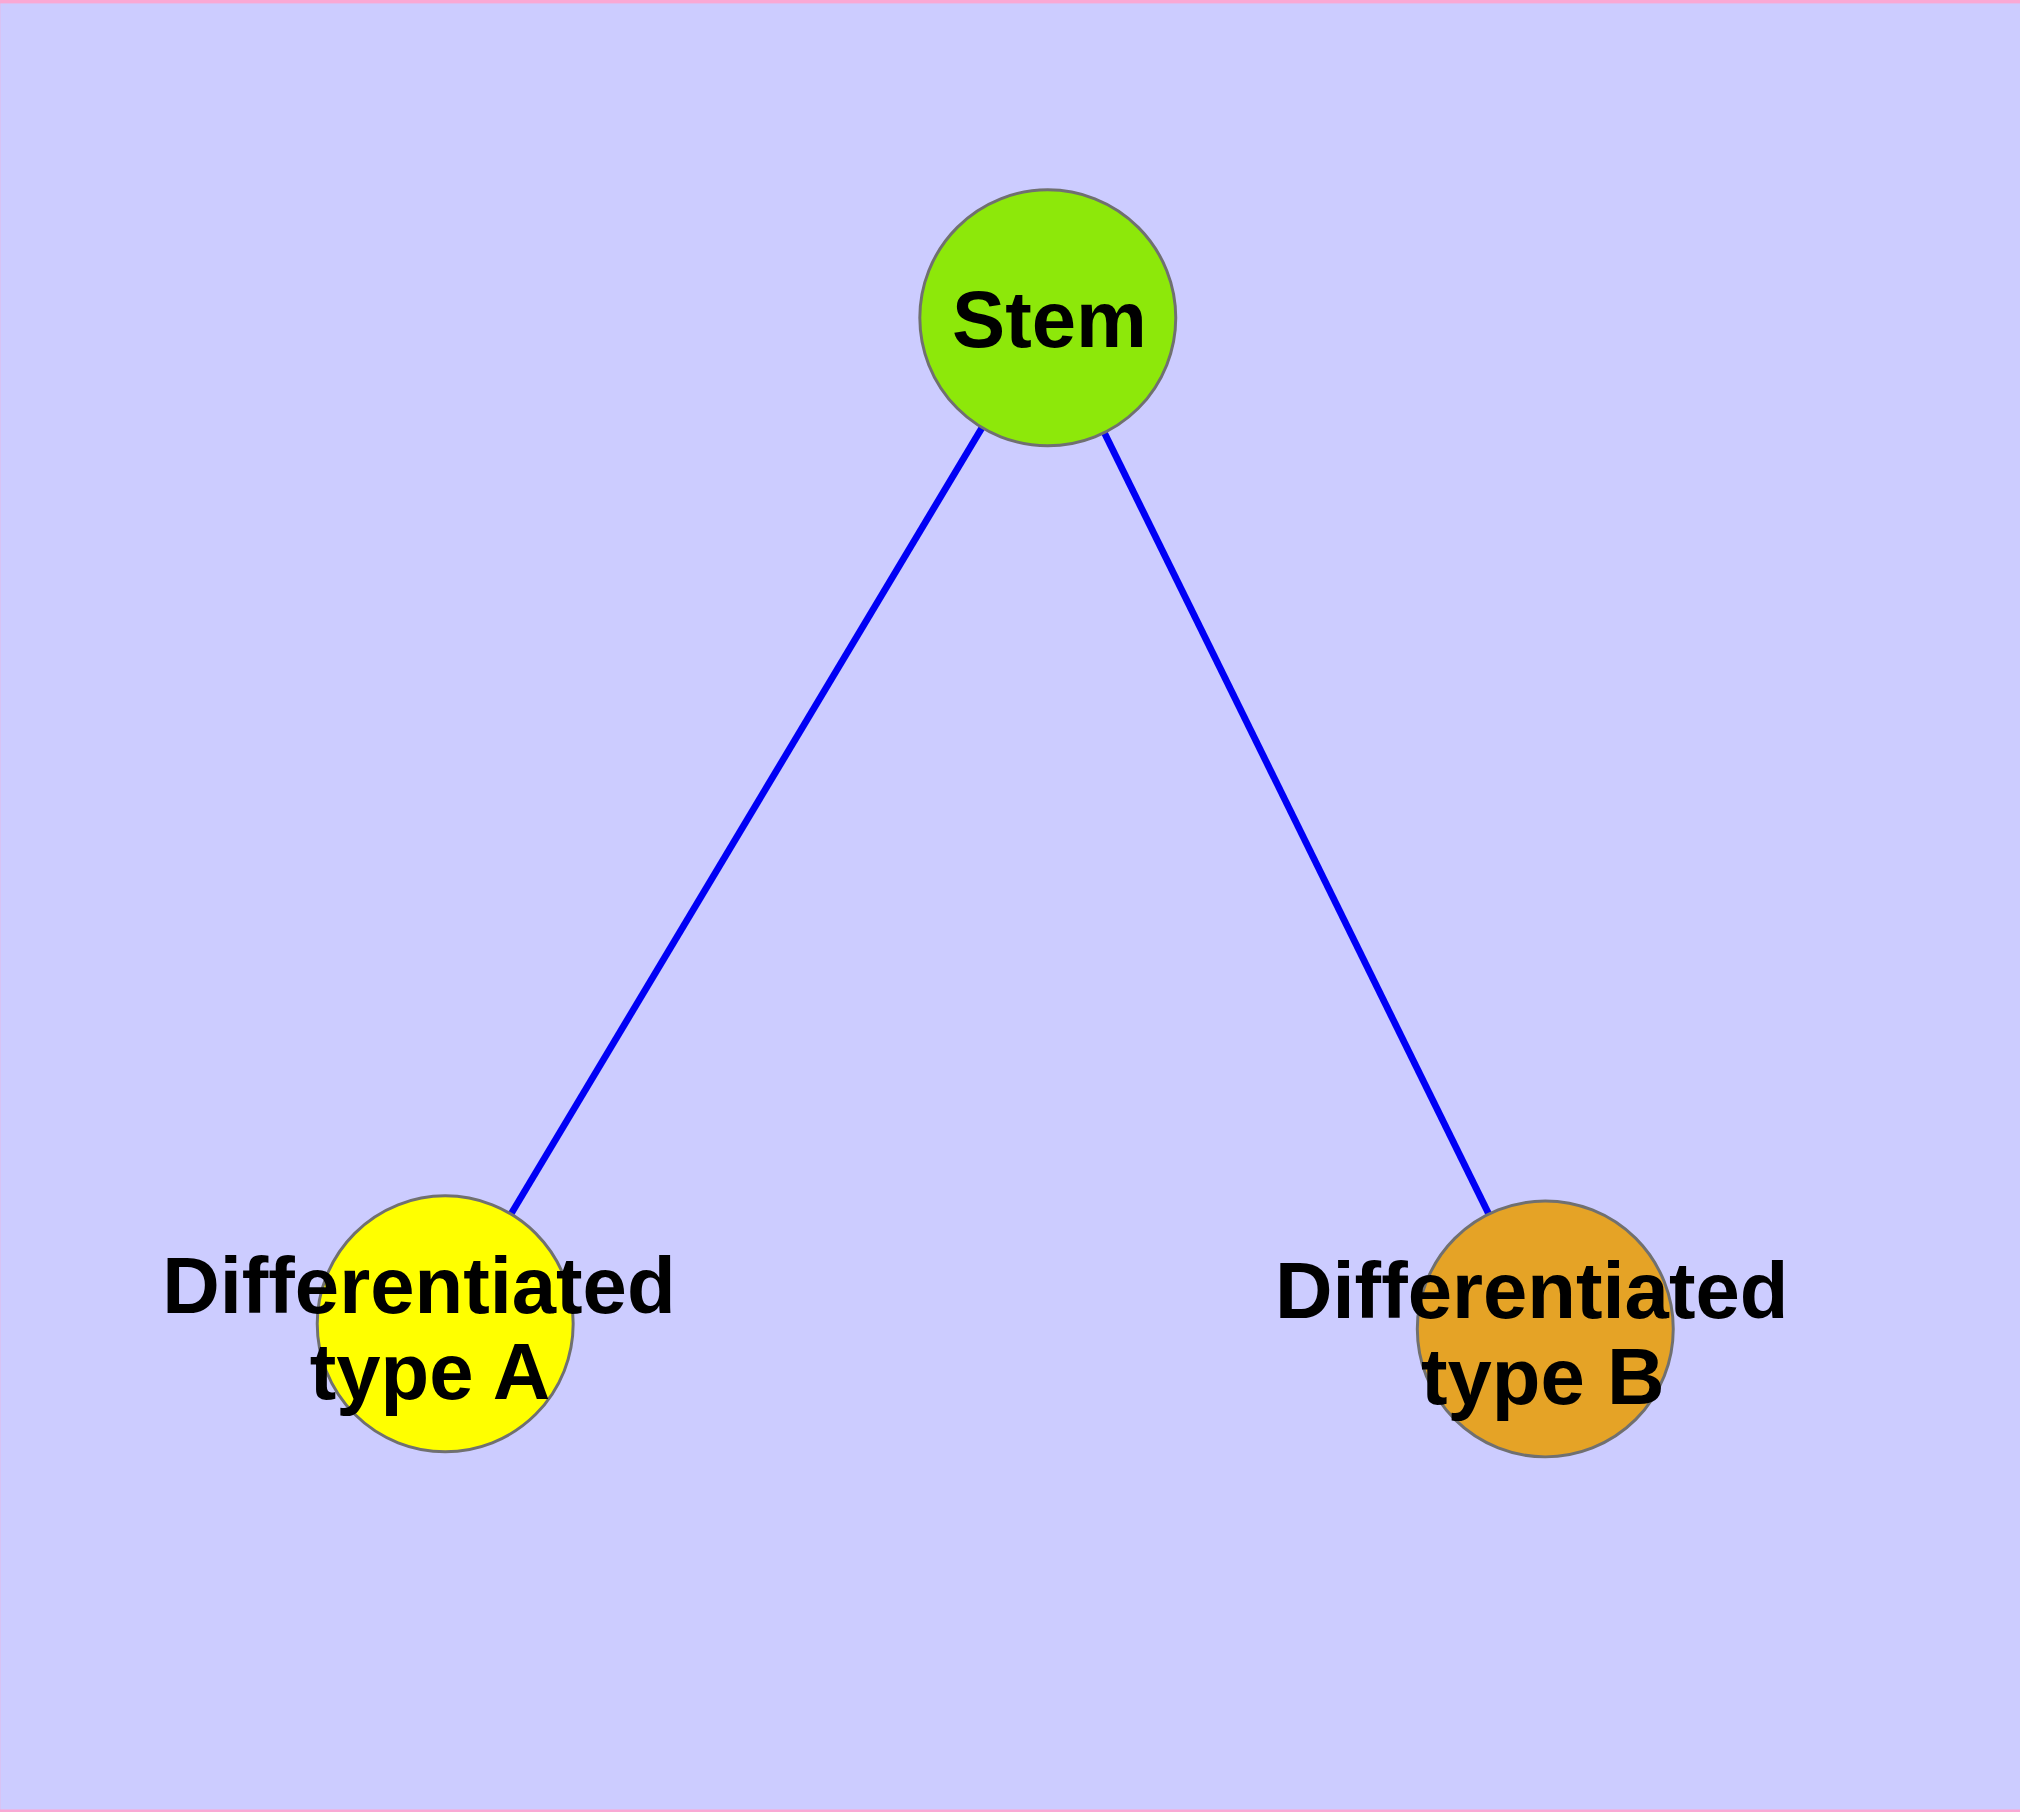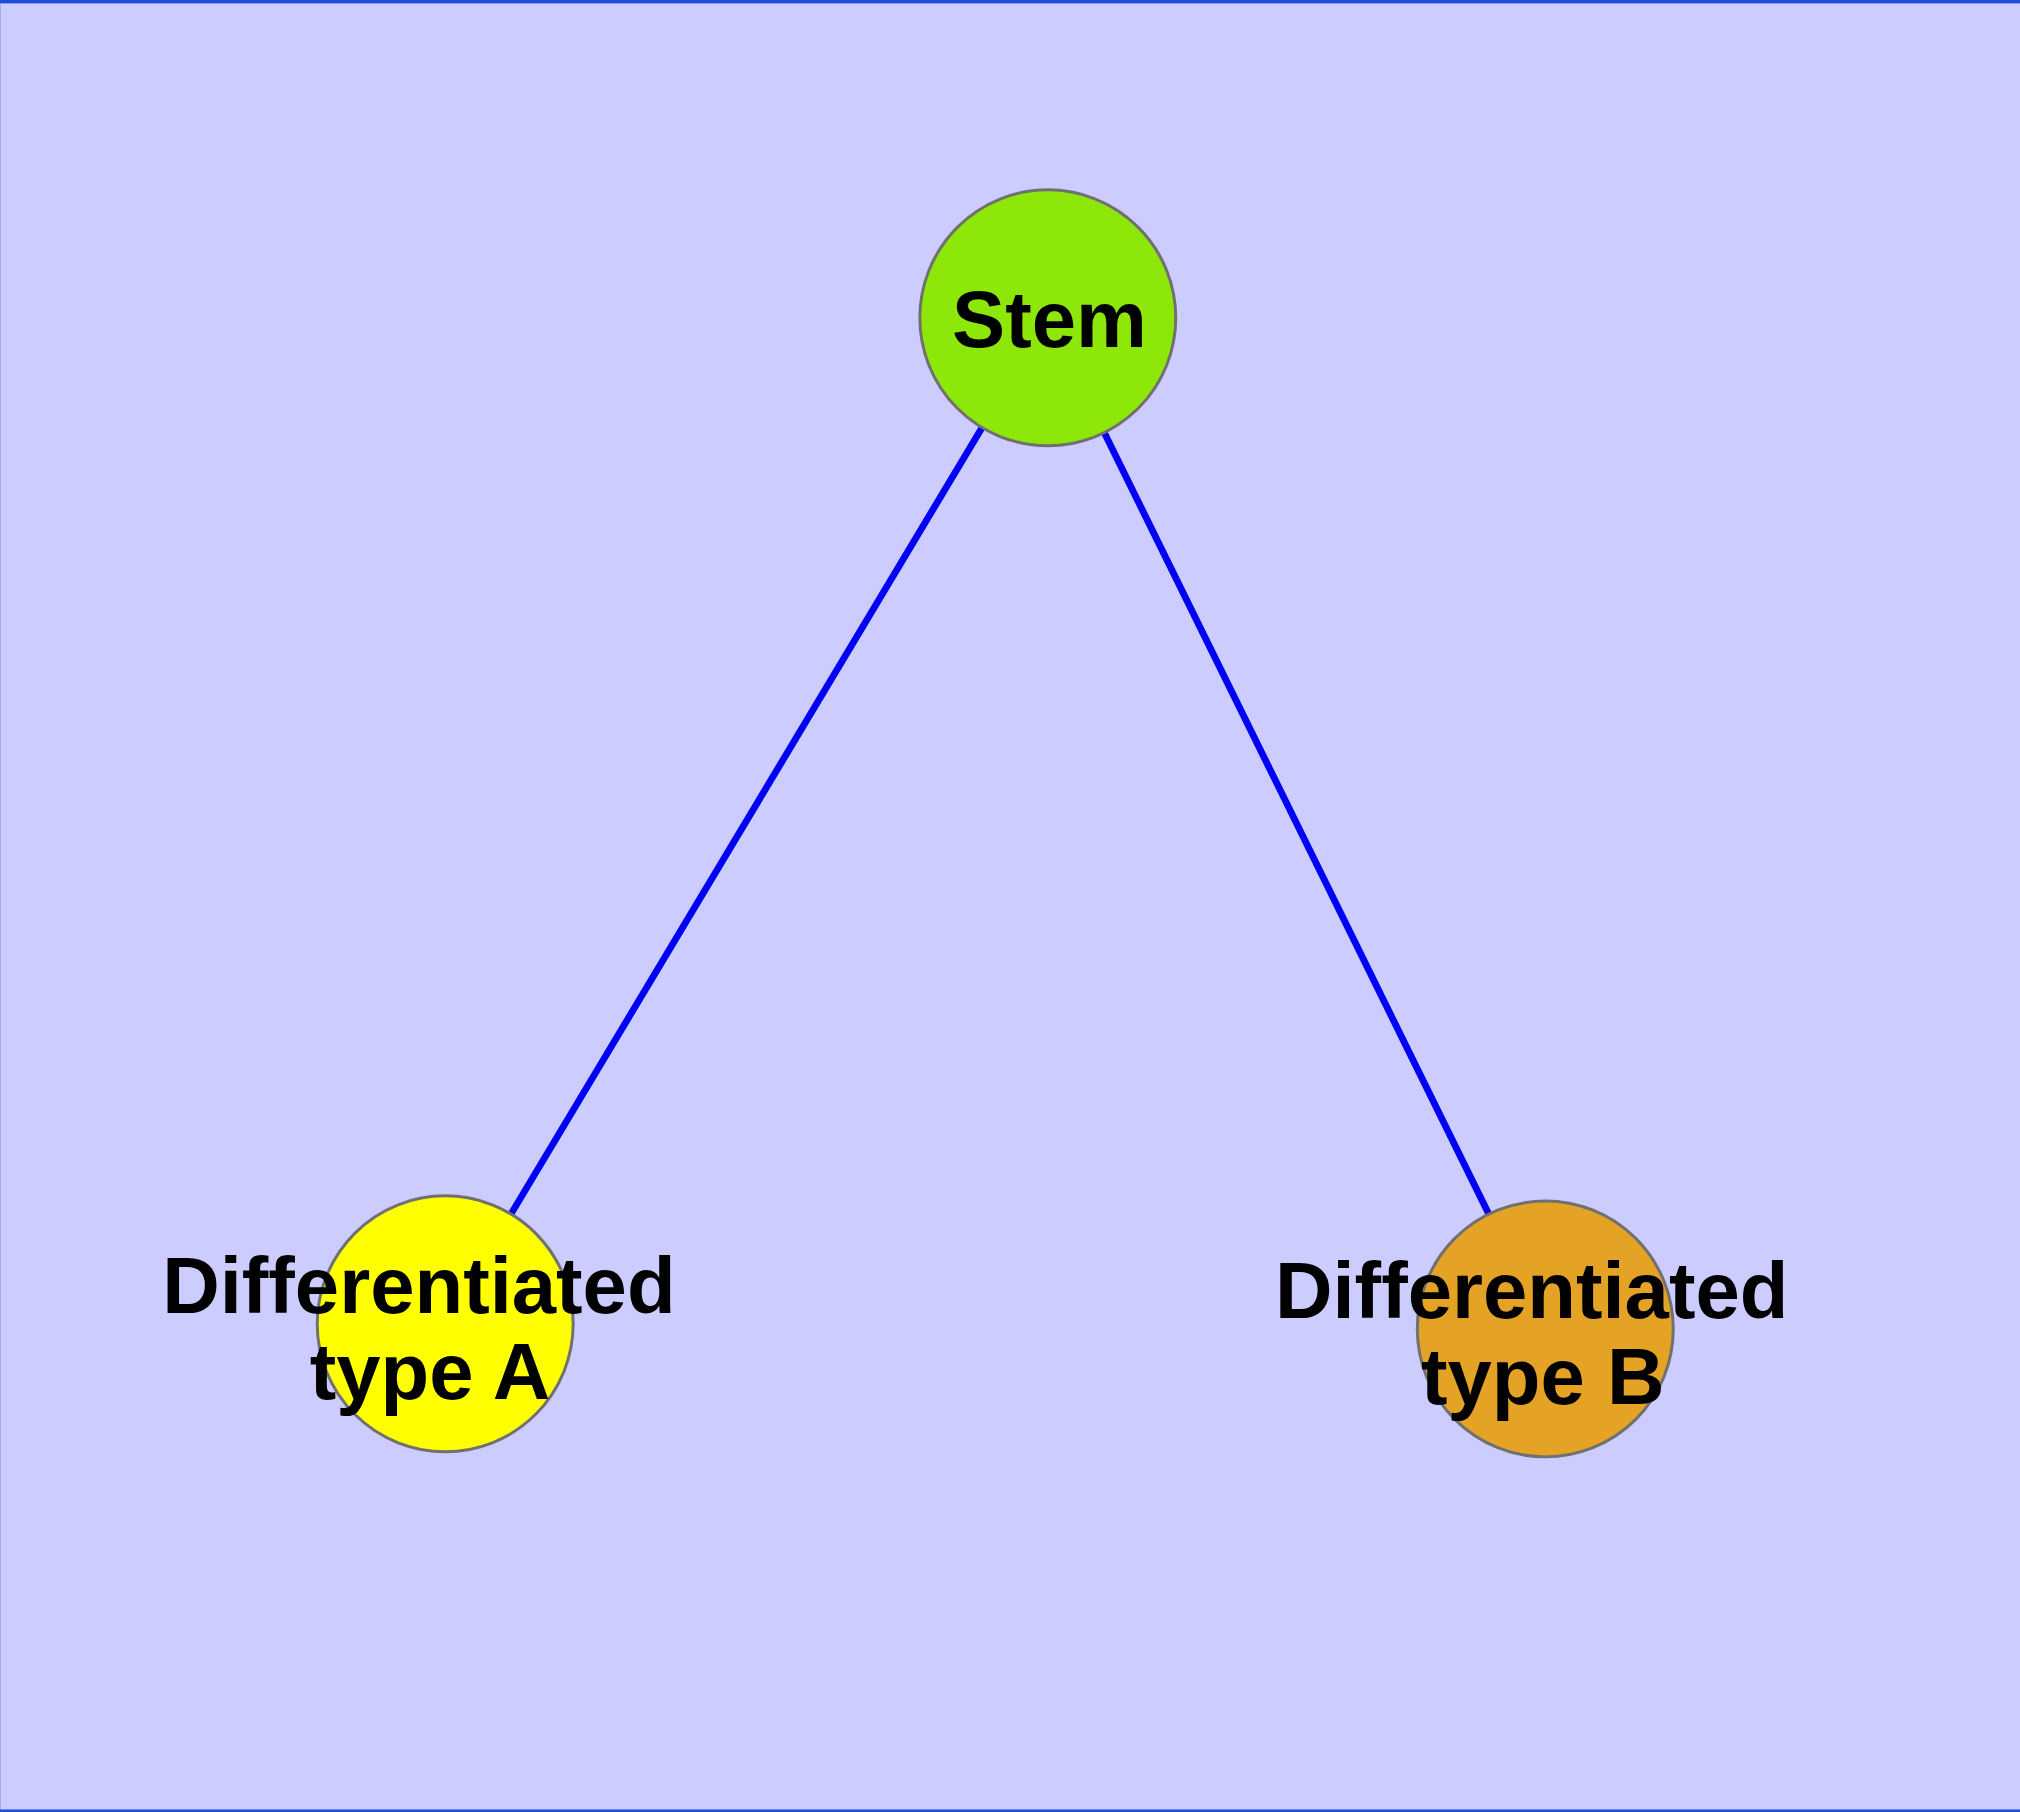--- a/index.html
+++ b/index.html
@@ -5,21 +5,21 @@
   html, body {
     margin: 0;
     padding: 0;
     background: #ffffff;
   }
   .stage {
     position: relative;
     width: 2021px;
     height: 1812px;
     overflow: hidden;
-    background: #1d4ed8;
+    background: #f9a8d4;
   }
   svg.diagram {
     display: block;
     width: 2021px;
     height: 1812px;
   }
   .node-label {
     font-family: "Liberation Sans", "DejaVu Sans", sans-serif;
     font-weight: bold;
     font-size: 94px;

